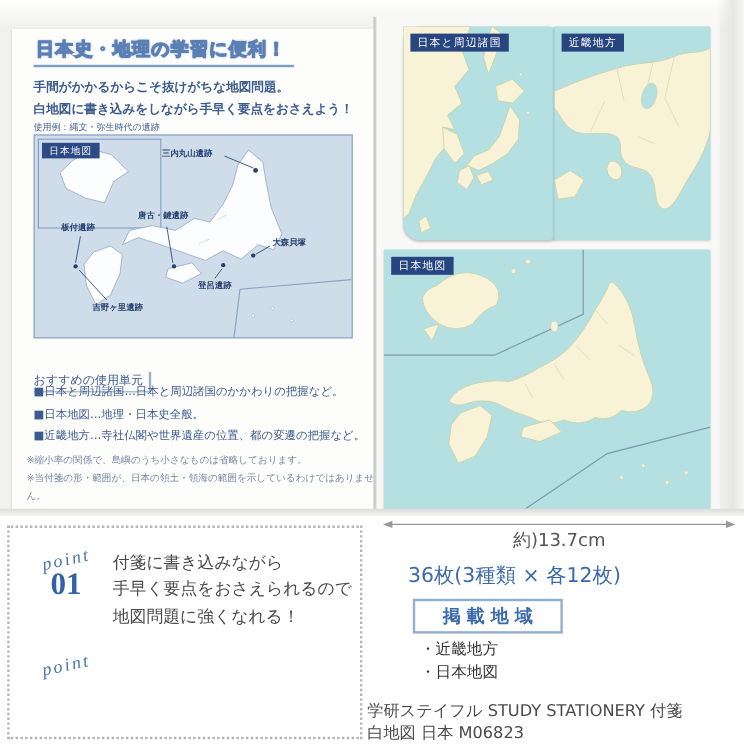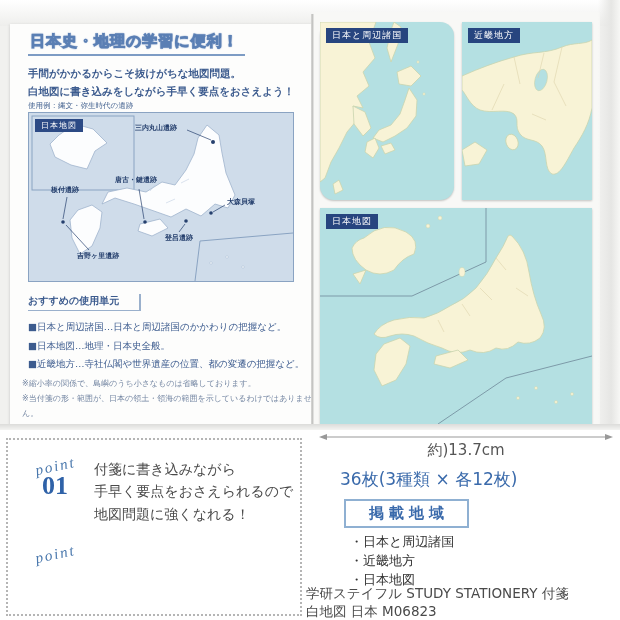--- a/index.html
+++ b/index.html
@@ -28,30 +28,30 @@
             color:#3c5b8e;line-height:1.75;}
   .bk-caption{position:absolute;left:18px;top:77px;font-size:7.5px;color:#42618f;}
   .map-box{position:absolute;left:18px;top:88px;width:264px;height:168px;
            background:#cfdcea;border:1px solid #8aa3c2;}
   .map-chip{position:absolute;left:6px;top:6px;background:#2c4a85;color:#fff;
             font-size:8px;padding:1px 6px;letter-spacing:1px;z-index:2;}
   .map-svg{position:absolute;left:0;top:0;width:100%;height:100%;}
   .site{position:absolute;font-size:7px;color:#26406e;font-weight:bold;white-space:nowrap;z-index:2;}
   .site-1{left:106px;top:10px;} .site-2{left:86px;top:62px;} .site-3{left:22px;top:72px;}
   .site-4{left:198px;top:84px;} .site-5{left:136px;top:120px;} .site-6{left:48px;top:138px;}
-  .rec-head{position:absolute;left:18px;top:270px;font-size:10px;font-weight:bold;color:#3c5b8e;
-            border-bottom:1px solid #9ab0cc;border-right:2px solid #9ab0cc;padding:0 20px 2px 0;}
+  .rec-head{position:absolute;left:18px;top:286px;font-size:10px;font-weight:normal;color:#3c5b8e;
+            border-bottom:1px solid #9ab0cc;border-right:2px solid #9ab0cc;padding:0 5px 2px 0;}
   .rec-list{position:absolute;left:18px;top:294px;font-size:9.5px;font-weight:normal;
             color:#3c5b8e;line-height:1.95;}
   .footnotes{position:absolute;left:12px;top:352px;font-size:8px;color:#7587a3;line-height:1.9;}
 
   
   .page-right{position:absolute;left:314px;top:12px;width:286px;height:416px;background:#f8f8f6;}
   .pad{position:absolute;background:#b4e0e2;box-shadow:0 1px 2px rgba(0,0,0,.22);}
-  .pad-1{left:320px;top:22px;width:134px;height:178px;border-radius:14px;}
+  .pad-1{left:336px;top:22px;width:134px;height:178px;border-radius:14px;}
   .pad-2{left:462px;top:22px;width:130px;height:178px;}
   .pad-3{left:320px;top:208px;width:272px;height:216px;}
   .pad-chip{position:absolute;left:6px;top:6px;background:#27457f;color:#fff;
             font-size:9px;padding:1px 6px;letter-spacing:1px;z-index:2;}
   .pad svg{position:absolute;left:0;top:0;width:100%;height:100%;}
 
   
   .points{position:absolute;left:6px;top:438px;width:292px;height:174px;
           border:2px dotted #b5b5b5;background:#fff;}
   .point-row{position:absolute;left:14px;display:flex;align-items:flex-start;}
@@ -212,21 +212,20 @@
 
   <svg class="dim-arrow" viewBox="0 0 296 10">
     <line x1="6" y1="5" x2="290" y2="5" stroke="#999" stroke-width="1"></line>
     <path d="M1,5 L9,2 L9,8 Z" fill="#999"></path>
     <path d="M295,5 L287,2 L287,8 Z" fill="#999"></path>
   </svg>
   <div class="dim-label">約)13.7cm</div>
   <div class="sheet-count">36枚(3種類 × 各12枚)</div>
   <div class="regions-box">掲載地域</div>
   <div class="regions-list">
-    <div>・日本と周辺諸国</div>
     <div>・近畿地方</div>
     <div>・日本地図</div>
   </div>
   <div class="product-name">
     <div>学研ステイフル STUDY STATIONERY 付箋</div>
     <div>白地図 日本 M06823</div>
   </div>
 
 </div>
 

